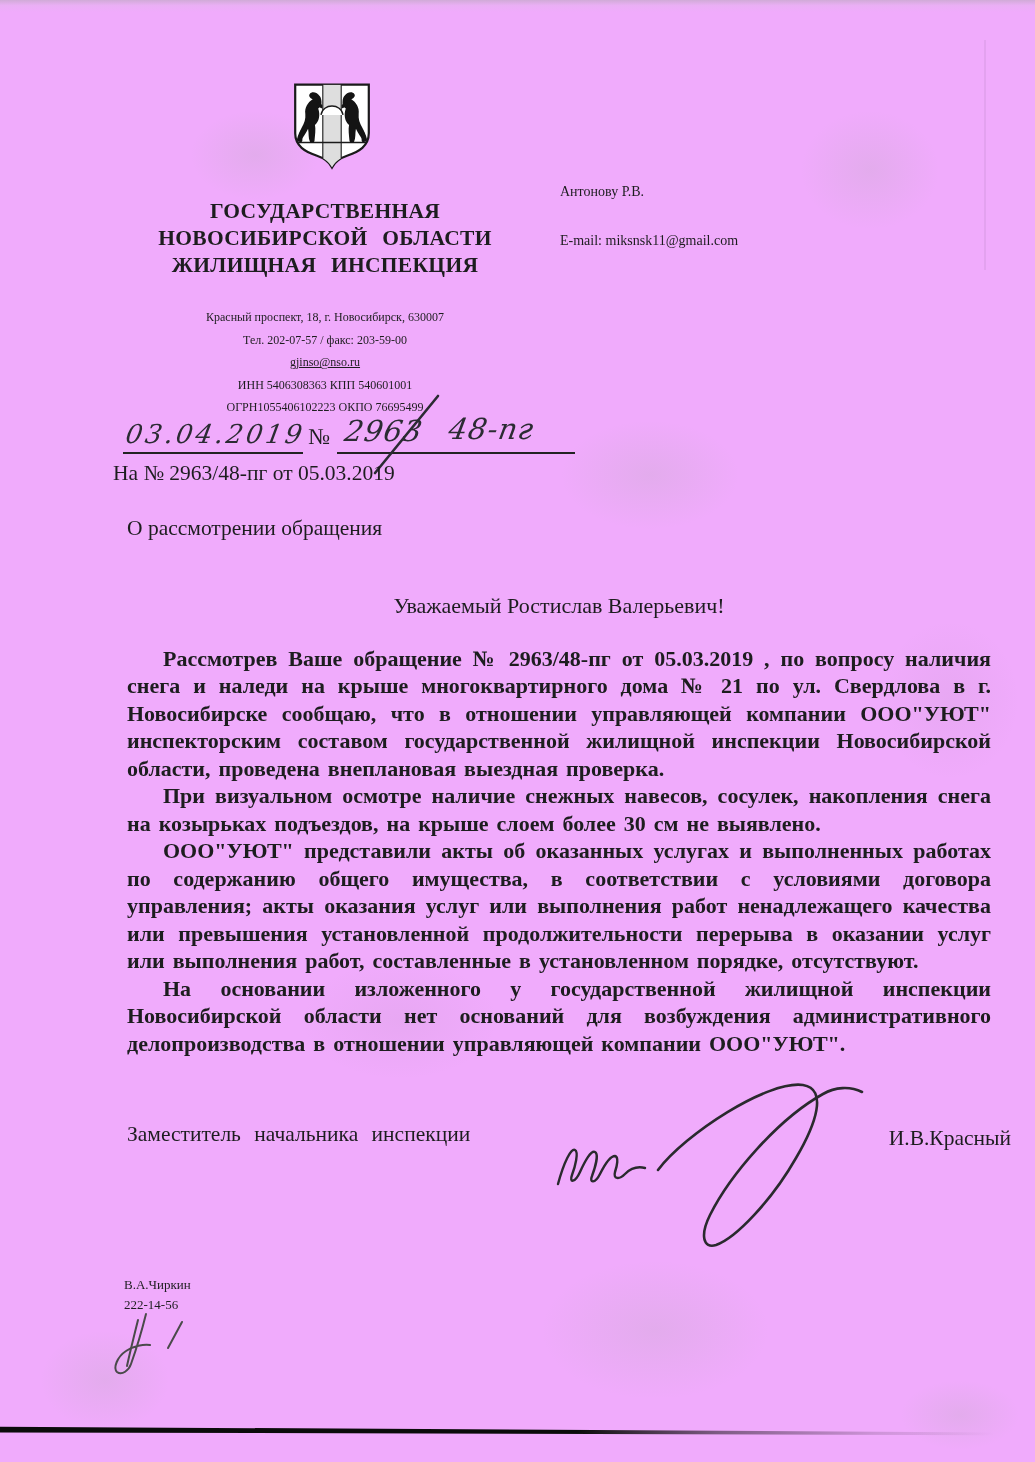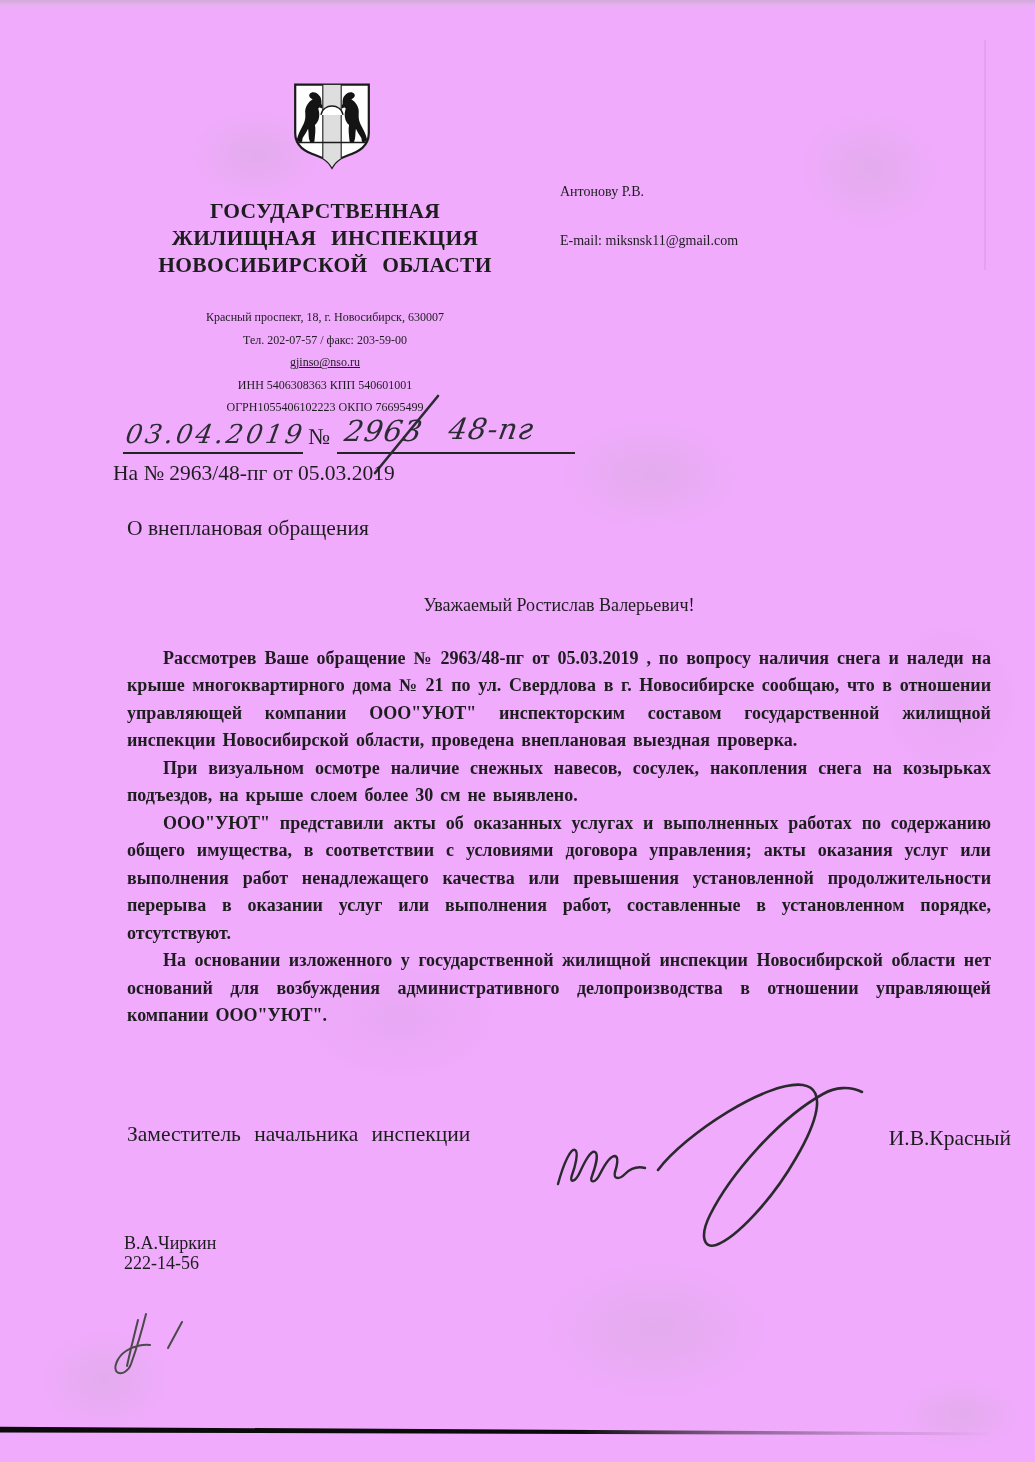--- a/index.html
+++ b/index.html
@@ -40,33 +40,33 @@
   .hand-date{position:absolute;left:126px;top:419px;font-size:26px;letter-spacing:3px;}
   .hand-num1{position:absolute;left:345px;top:414px;font-size:29px;letter-spacing:1px;}
   .hand-num2{position:absolute;left:449px;top:412px;font-size:29px;letter-spacing:1px;}
   .slash-svg{position:absolute;left:368px;top:392px;}
 
   .reply-line{position:absolute;left:113px;top:461px;font-size:21.5px;}
   .subject-line{position:absolute;left:127px;top:516px;font-size:21.5px;}
 
   
   .body-block{position:absolute;left:127px;top:592px;width:864px;
-    font-size:18px;line-height:27.5px;}
+    font-size:22px;line-height:27.5px;}
   .salutation{text-align:center;margin:0 0 25px 0;}
   .body-block p.para{margin:0;text-align:justify;text-align-last:left;
     text-indent:36px;word-spacing:2.5px;font-weight:bold;}
 
   
   .sig-row{position:absolute;left:127px;top:1122px;width:884px;font-size:21.5px;}
   .sig-position{position:absolute;left:0;top:0;word-spacing:8px;}
   .sig-name{position:absolute;right:0;top:4px;}
   .sig-scribble{position:absolute;left:540px;top:1072px;}
 
   
-  .executor{position:absolute;left:124px;top:1233px;font-size:18px;line-height:20px;}
+  .executor{position:absolute;left:124px;top:1275px;font-size:13px;line-height:20px;}
   .executor-mark{position:absolute;left:100px;top:1302px;}
 </style>
 </head>
 <body>
 
 <div class="page">
 
   <div class="scan-top-band"></div>
   <div class="scan-bottom-edge"></div>
   <div class="scan-right-streak"></div>
@@ -102,22 +102,22 @@
       <g fill="#141414" transform="translate(100,0) scale(-1,1)">
         <path d="M37 18 C34 13 28 12 26 15 C24 17 26 20 29 21 C24 24 20 30 21 37 C21.5 42 20 47 17 52 C15 56 13 60 12 64 C11.5 67 14 68 16 66 C19 62 22 57 24 53 C25 58 24 63 26 67 C27 69 30.5 69 31 66 C31.5 60 32.5 54 31.5 49 C36 45 37.5 38 35 31 C38 29 39 26 38.5 23 C38.3 21 38 19.5 37 18 Z"></path>
         <path d="M33 25 C35.5 24 38 25 39.5 27.5 L39.5 31 C36.5 30 34 28.5 33 27.5 Z"></path>
         <path d="M20 50 C15 55 12.5 61 14 66 C15 68.5 17.8 68 17.8 65.5 C17.3 61 19 56 22 52 Z"></path>
       </g>
     </g>
   </svg>
 
   <div class="org-title">
     <div>ГОСУДАРСТВЕННАЯ</div>
+    <div>НОВОСИБИРСКОЙ ОБЛАСТИ</div>
     <div>ЖИЛИЩНАЯ ИНСПЕКЦИЯ</div>
-    <div>НОВОСИБИРСКОЙ ОБЛАСТИ</div>
   </div>
 
   <div class="recipient">
     <div>Антонову Р.В.</div>
     <div class="line2">E-mail: miksnsk11@gmail.com</div>
   </div>
 
   <div class="address-block">
     <div>Красный проспект, 18, г. Новосибирск, 630007</div>
     <div>Тел. 202-07-57 / факс: 203-59-00</div>
@@ -132,21 +132,21 @@
     <div class="fill-line fl2"></div>
     <span class="handwriting hand-date">03.04.2019</span>
     <span class="handwriting hand-num1">2963</span>
     <span class="handwriting hand-num2">48-пг</span>
     <svg class="slash-svg" width="78" height="86" viewBox="0 0 78 86" aria-hidden="true">
       <line x1="7" y1="81" x2="70" y2="4" stroke="#2b2b33" stroke-width="2.6" stroke-linecap="round"></line>
     </svg>
   </div>
 
   <div class="reply-line">На № 2963/48-пг  от 05.03.2019</div>
-  <div class="subject-line">О внеплановая обращения</div>
+  <div class="subject-line">О рассмотрении обращения</div>
 
   <div class="body-block">
     <p class="salutation">Уважаемый Ростислав Валерьевич!</p>
     <p class="para">Рассмотрев Ваше обращение № 2963/48-пг от 05.03.2019 , по вопросу наличия снега и наледи на крыше многоквартирного дома № 21 по ул. Свердлова в г. Новосибирске сообщаю, что в отношении управляющей компании ООО"УЮТ" инспекторским составом государственной жилищной инспекции Новосибирской области, проведена внеплановая выездная проверка.</p>
     <p class="para">При визуальном осмотре наличие снежных навесов, сосулек, накопления снега на козырьках подъездов, на крыше слоем более 30 см не выявлено.</p>
     <p class="para">ООО"УЮТ" представили акты об оказанных услугах и выполненных работах по содержанию общего имущества, в соответствии с условиями договора управления; акты оказания услуг или выполнения работ ненадлежащего качества или превышения установленной продолжительности перерыва в оказании услуг или выполнения работ, составленные в установленном порядке, отсутствуют.</p>
     <p class="para">На основании изложенного у государственной жилищной инспекции Новосибирской области нет оснований для возбуждения административного делопроизводства в отношении управляющей компании ООО"УЮТ".</p>
   </div>
 
   <div class="sig-row">

